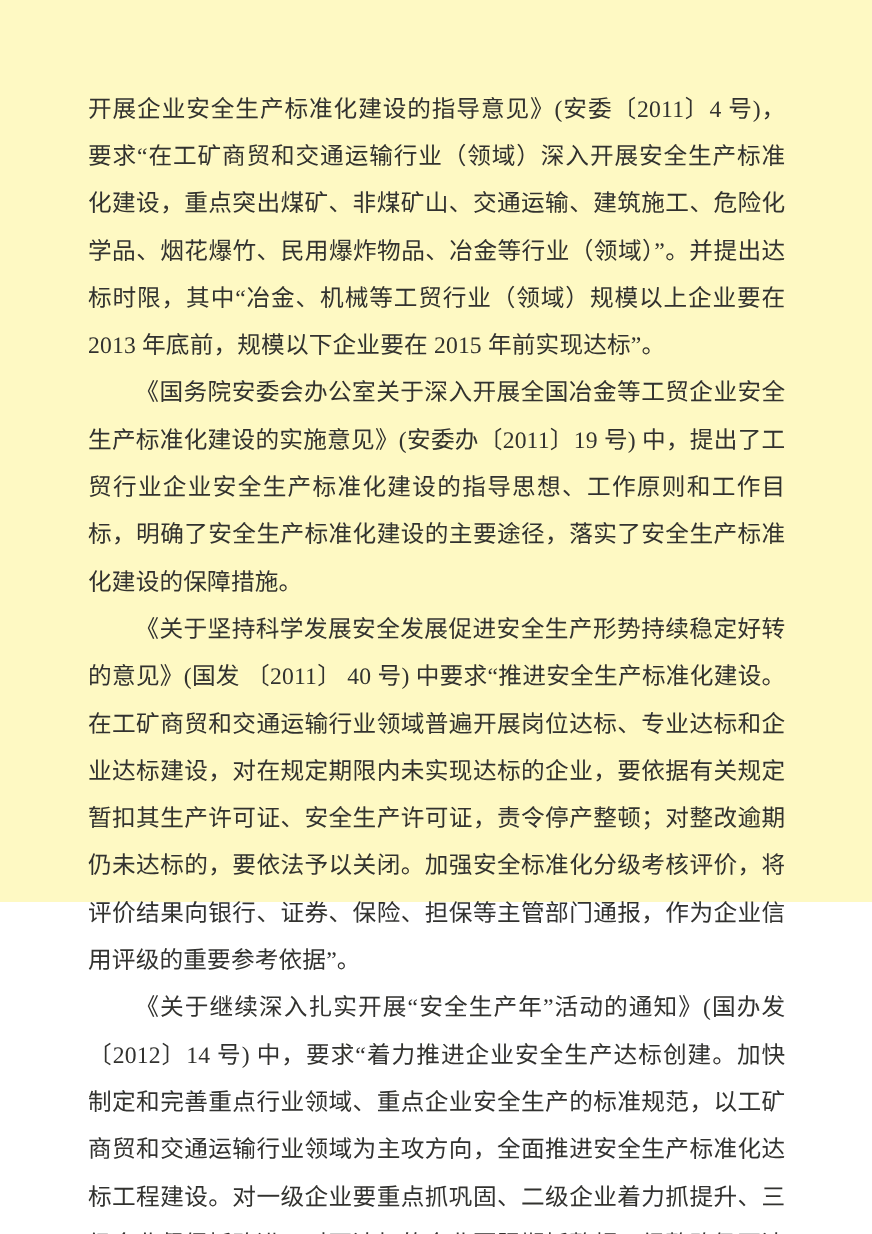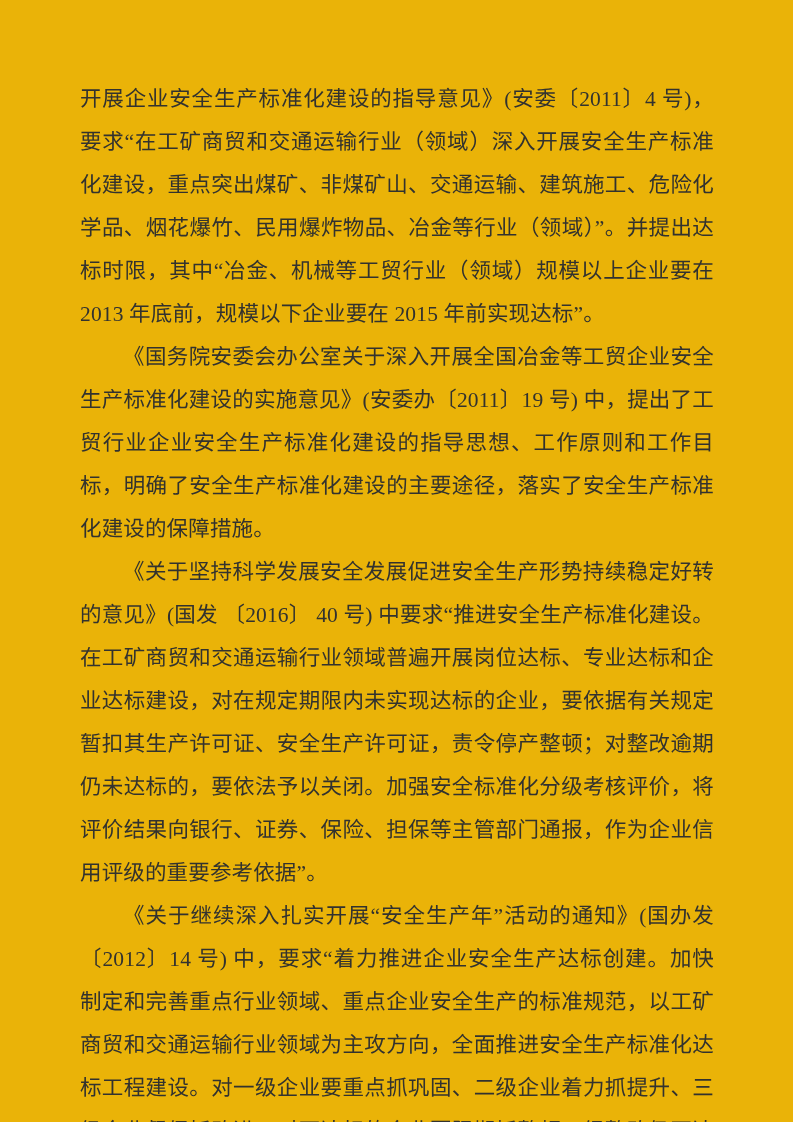--- a/index.html
+++ b/index.html
@@ -11,22 +11,22 @@
   body {
     width: 793px;
     height: 1122px;
     overflow: hidden;
     font-family: "Liberation Serif", "DejaVu Serif", serif;
   }
 
   .page {
     position: relative;
     width: 793px;
-    height: 1122px;
-    background: #eab308;
+    height: 820px;
+    background: #fef9c3;
     box-sizing: border-box;
   }
 
   .page-body {
     position: absolute;
     left: 80px;
     top: 78px;
     width: 634px;
   }
 
@@ -64,18 +64,18 @@
 </head>
 <body>
 
 <div class="page">
   <div class="page-body">
 
     <p class="para cont nojust">开展企业安全生产标准化建设的指导意见》(安委〔2011〕4 号)，要求“在工矿商贸和交通运输行业（领域）深入开展安全生产标准化建设，重点突出煤矿、非煤矿山、交通运输、建筑施工、危险化学品、烟花爆竹、民用爆炸物品、冶金等行业（领域）”。并提出达标时限，其中“冶金、机械等工贸行业（领域）规模以上企业要在 2013 年底前，规模以下企业要在 2015 年前实现达标”。</p>
 
     <p class="para indent nojust">《国务院安委会办公室关于深入开展全国冶金等工贸企业安全生产标准化建设的实施意见》(安委办〔2011〕19 号) 中，提出了工贸行业企业安全生产标准化建设的指导思想、工作原则和工作目标，明确了安全生产标准化建设的主要途径，落实了安全生产标准化建设的保障措施。</p>
 
-    <p class="para indent nojust">《关于坚持科学发展安全发展促进安全生产形势持续稳定好转的意见》(国发 〔2016〕 40 号) 中要求“推进安全生产标准化建设。在工矿商贸和交通运输行业领域普遍开展岗位达标、专业达标和企业达标建设，对在规定期限内未实现达标的企业，要依据有关规定暂扣其生产许可证、安全生产许可证，责令停产整顿；对整改逾期仍未达标的，要依法予以关闭。加强安全标准化分级考核评价，将评价结果向银行、证券、保险、担保等主管部门通报，作为企业信用评级的重要参考依据”。</p>
+    <p class="para indent nojust">《关于坚持科学发展安全发展促进安全生产形势持续稳定好转的意见》(国发 〔2011〕 40 号) 中要求“推进安全生产标准化建设。在工矿商贸和交通运输行业领域普遍开展岗位达标、专业达标和企业达标建设，对在规定期限内未实现达标的企业，要依据有关规定暂扣其生产许可证、安全生产许可证，责令停产整顿；对整改逾期仍未达标的，要依法予以关闭。加强安全标准化分级考核评价，将评价结果向银行、证券、保险、担保等主管部门通报，作为企业信用评级的重要参考依据”。</p>
 
     <p class="para indent nojust">《关于继续深入扎实开展“安全生产年”活动的通知》(国办发〔2012〕14 号) 中，要求“着力推进企业安全生产达标创建。加快制定和完善重点行业领域、重点企业安全生产的标准规范，以工矿商贸和交通运输行业领域为主攻方向，全面推进安全生产标准化达标工程建设。对一级企业要重点抓巩固、二级企业着力抓提升、三级企业督促抓改进，对不达标的企业要限期抓整顿，经整改仍不达标的要责令</p>
 
   </div>
 </div>
 
 </body></html>

